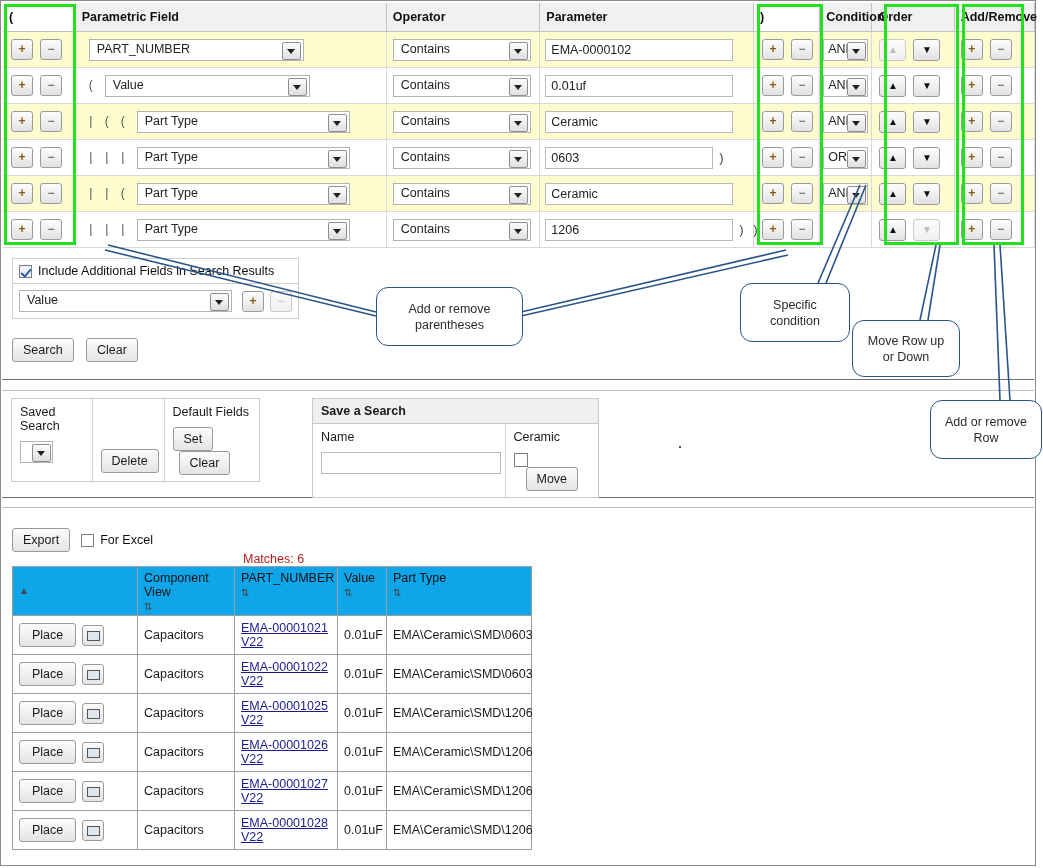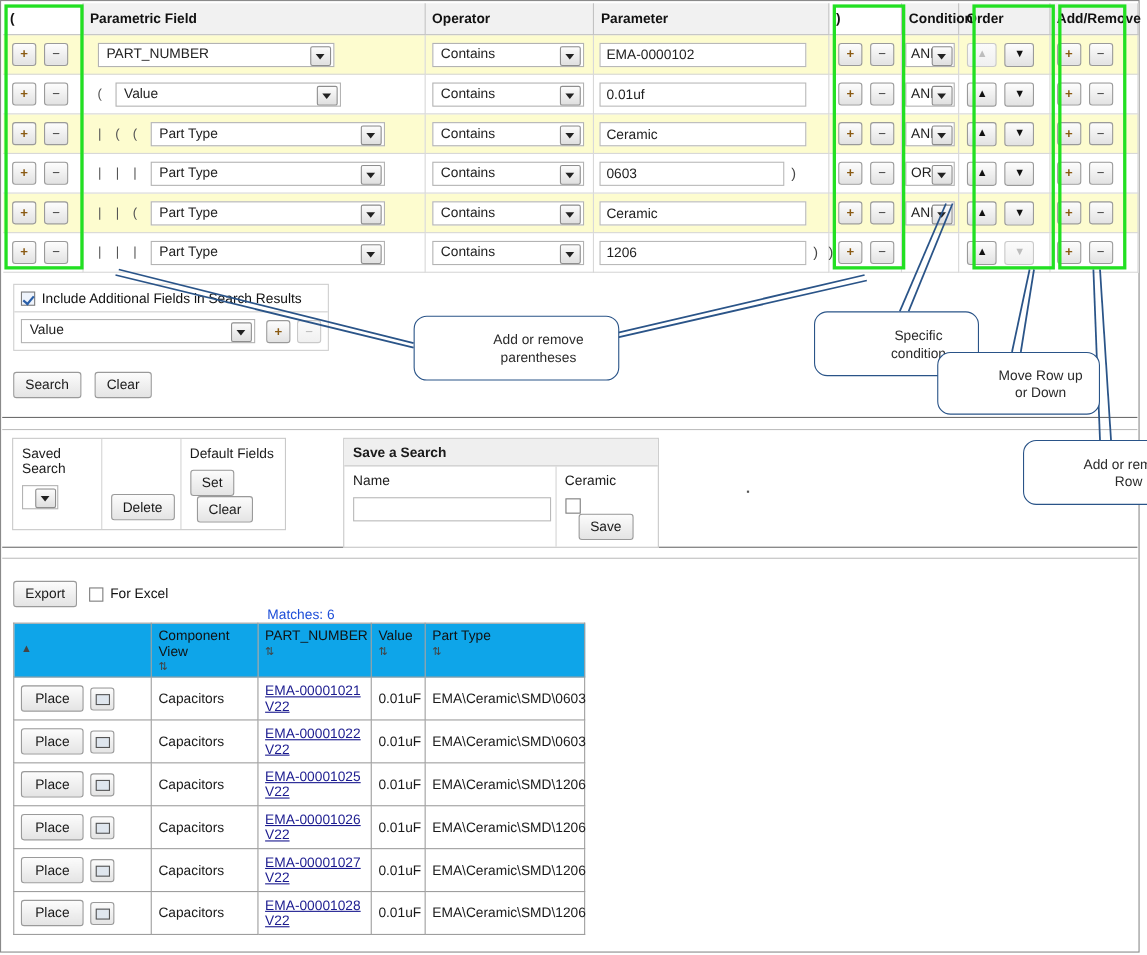--- a/index.html
+++ b/index.html
@@ -72,21 +72,21 @@
   .pcell{padding-left:7px;white-space:nowrap;}
   .closeparen{display:inline-block;margin-left:6px;color:#444;font-size:13px;letter-spacing:3px;vertical-align:middle;}
 
   
   .greenbox{position:absolute;border:3px solid #22e022;box-sizing:border-box;pointer-events:none;z-index:40;}
 
   
   .callout{
     position:absolute;border:1.6px solid #2a5488;border-radius:12px;background:#ffffff;
     color:#2b2b2b;font-size:12.5px;text-align:center;display:flex;align-items:center;
-    justify-content:center;line-height:16px;z-index:55;padding-left:40px;
+    justify-content:center;line-height:16px;z-index:55;
   }
   .leader{position:absolute;z-index:50;pointer-events:none;overflow:visible;}
 
   
   .addpanel{position:absolute;left:12px;top:258px;width:285px;border:1px solid #cfcfcf;background:#fff;z-index:30;}
   .addpanel .row1{height:24px;border-bottom:1px solid #cfcfcf;display:flex;align-items:center;padding-left:6px;}
   .addpanel .row2{height:34px;display:flex;align-items:center;padding-left:6px;}
   .chk{
     width:13px;height:13px;border:1px solid #7d7d7d;background:#fff;display:inline-block;
     position:relative;box-sizing:border-box;vertical-align:middle;
@@ -113,21 +113,21 @@
   
   .panel{position:absolute;border:1px solid #c9c9c9;background:#fff;}
   .panel .ptitle{background:#efefef;border-bottom:1px solid #c9c9c9;font-weight:bold;font-size:12.5px;padding:5px 8px;}
   .ptable{border-collapse:collapse;width:100%;table-layout:fixed;}
   .ptable td{border-right:1px solid #d5d5d5;vertical-align:top;padding:6px 8px;font-size:12.5px;}
   .ptable td.last{border-right:none;}
   .ptable .sub{display:block;margin-bottom:8px;}
 
   
   .exportrow{position:absolute;left:12px;top:528px;display:flex;align-items:center;}
-  .matches{position:absolute;left:243px;top:552px;font-size:12.5px;color:#1d4ed8;}
+  .matches{position:absolute;left:243px;top:552px;font-size:12.5px;color:#b91c1c;}
 
   .rtable{position:absolute;left:12px;top:566px;width:519px;border-collapse:collapse;table-layout:fixed;}
   .rtable th{
     background:#0ea5e9;border:1px solid #9e9e9e;font-weight:normal;font-size:12.5px;
     text-align:left;padding:4px 6px 3px 6px;height:34px;vertical-align:top;color:#111;
   }
   .rtable td{border:1px solid #9e9e9e;font-size:12.5px;padding:5px 6px;height:28px;vertical-align:middle;background:#fff;}
   .sorticon{display:block;color:#444;font-size:10px;line-height:10px;margin-top:3px;}
   .partlink{color:#1b1b8f;text-decoration:underline;word-break:break-all;}
   .placebtn{padding:4px 12px;}
@@ -304,21 +304,21 @@
         </colgroup>
       <tbody>
           <tr>
         <td>
           <span class="sub">Name</span>
           <input class="txt" type="text" style="width: 180px;" value="">
         </td>
         <td class="last">
           <span class="sub">Ceramic</span>
           <span class="chk" style="width:14px;height:14px;"></span>
-          <span class="btn" style="margin-left:12px;">Save</span>
+          <span class="btn" style="margin-left:12px;">Move</span>
         </td>
       </tr>
     </tbody>
       </table>
   </div>
 
   <div class="dot"></div>
 
   <div class="exportrow">
     <span class="btn">Export</span>

